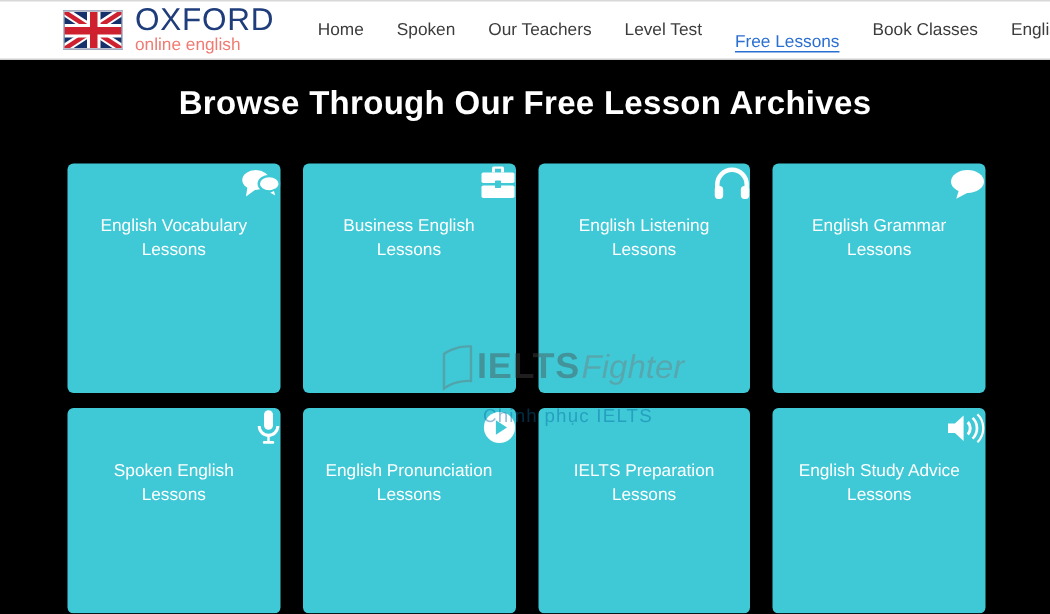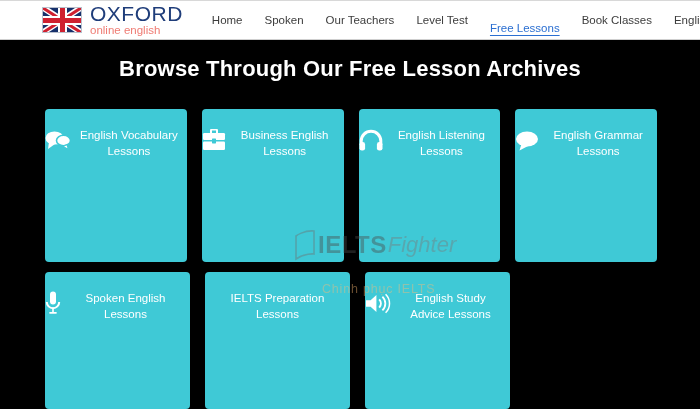--- a/index.html
+++ b/index.html
@@ -184,24 +184,24 @@
   }
   .wm-fighter {
     font-size: 22px;
     font-style: italic;
     color: #7a7a7a;
     line-height: 1;
     margin-left: 1px;
   }
   .wm-tag {
     font-size: 12.5px;
-    color: #fdba74;
+    color: #0369a1;
     letter-spacing: 0.8px;
     margin-left: 32px;
-    margin-top: 20px;
+    margin-top: 8px;
   }
 
   
   .grid {
     position: absolute;
     left: 45px;
     top: 109px;
     width: 612px;
     z-index: 2;
   }
@@ -210,23 +210,24 @@
     gap: 15px;
   }
   .grid-row.row1 { height: 153px; }
   .grid-row.row2 { margin-top: 10px; height: 137px; }
 
   .tile {
     width: 145px;
     background: #3fc9d6;
     border-radius: 4px;
     box-sizing: border-box;
-    padding-top: 18px;
-    display: flex;
-    align-items: flex-start;
+    padding-top: 0;
+    display: flex;
+    flex-direction: column;
+    align-items: flex-end;
     cursor: pointer;
     position: relative;
     overflow: hidden;
   }
   .tile-icon {
     height: 26px;
     display: flex;
     align-items: center;
     justify-content: center;
     margin-bottom: 8px;
@@ -350,20 +351,29 @@
           <svg width="16" height="24" viewBox="0 0 16 24">
             <rect x="5" y="0.5" width="6" height="13" rx="3" fill="#ffffff"></rect>
             <path d="M1.8 11 A6.2 6.2 0 0 0 14.2 11" fill="none" stroke="#ffffff" stroke-width="2"></path>
             <rect x="7.2" y="16.5" width="1.6" height="5" fill="#ffffff"></rect>
             <rect x="4.2" y="21" width="7.6" height="1.8" rx="0.8" fill="#ffffff"></rect>
           </svg>
         </div>
         <div class="tile-label">Spoken English Lessons</div>
       </div>
 
+      <div class="tile">
+        <div class="tile-icon">
+          <svg width="22" height="22" viewBox="0 0 22 22">
+            <circle cx="11" cy="11" r="10.4" fill="#ffffff"></circle>
+            <path d="M8.6 6.2 L16 11 L8.6 15.8 Z" fill="#3fc9d6"></path>
+          </svg>
+        </div>
+        <div class="tile-label">English Pronunciation Lessons</div>
+      </div>
 
       <div class="tile">
         <div class="tile-icon empty"></div>
         <div class="tile-label">IELTS Preparation Lessons</div>
       </div>
 
       <div class="tile">
         <div class="tile-icon">
           <svg width="26" height="21" viewBox="0 0 26 21">
             <path d="M1 7.3 L5.6 7.3 L11.4 2 L11.4 19 L5.6 13.7 L1 13.7 Z" fill="#ffffff"></path>

